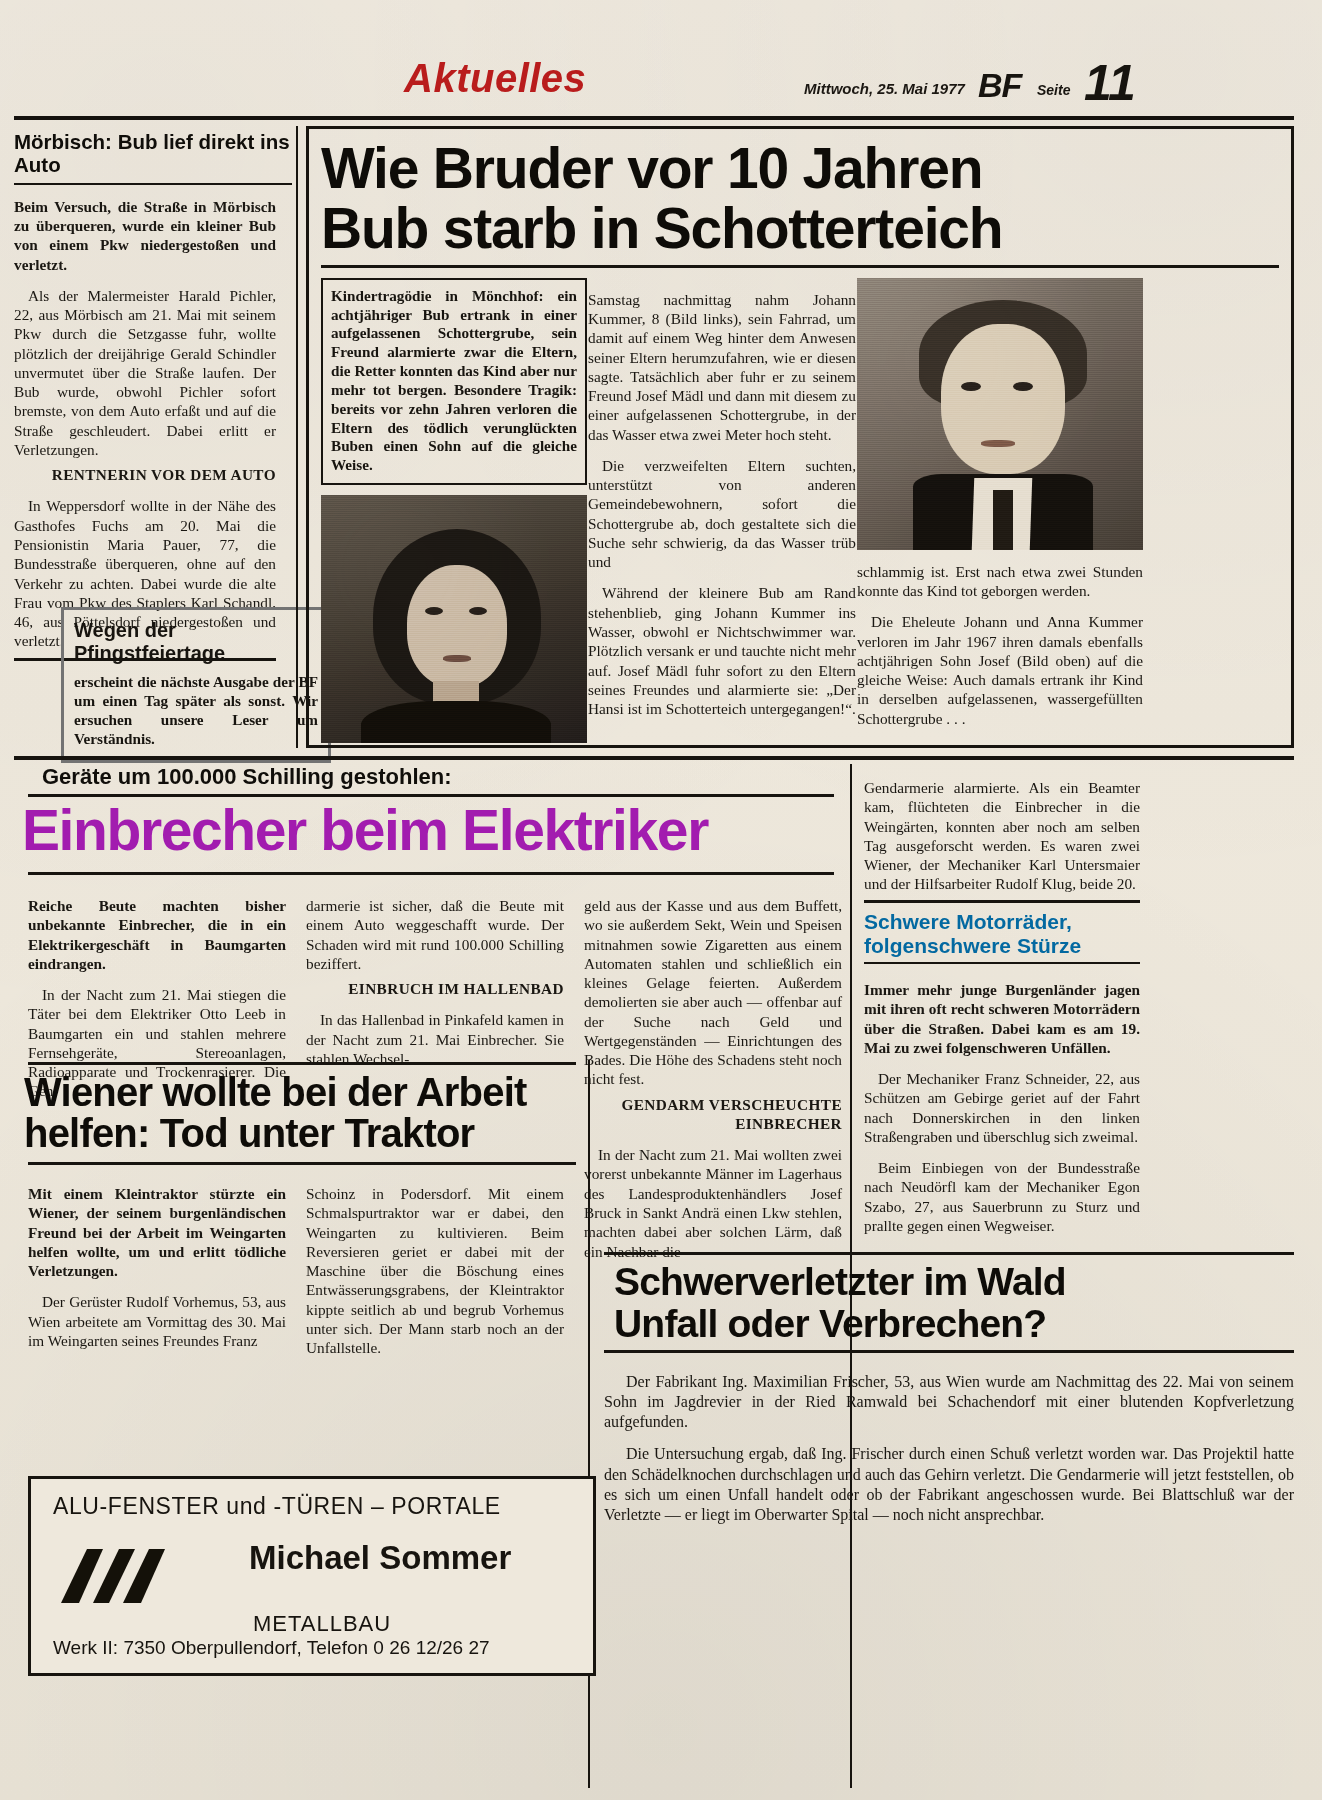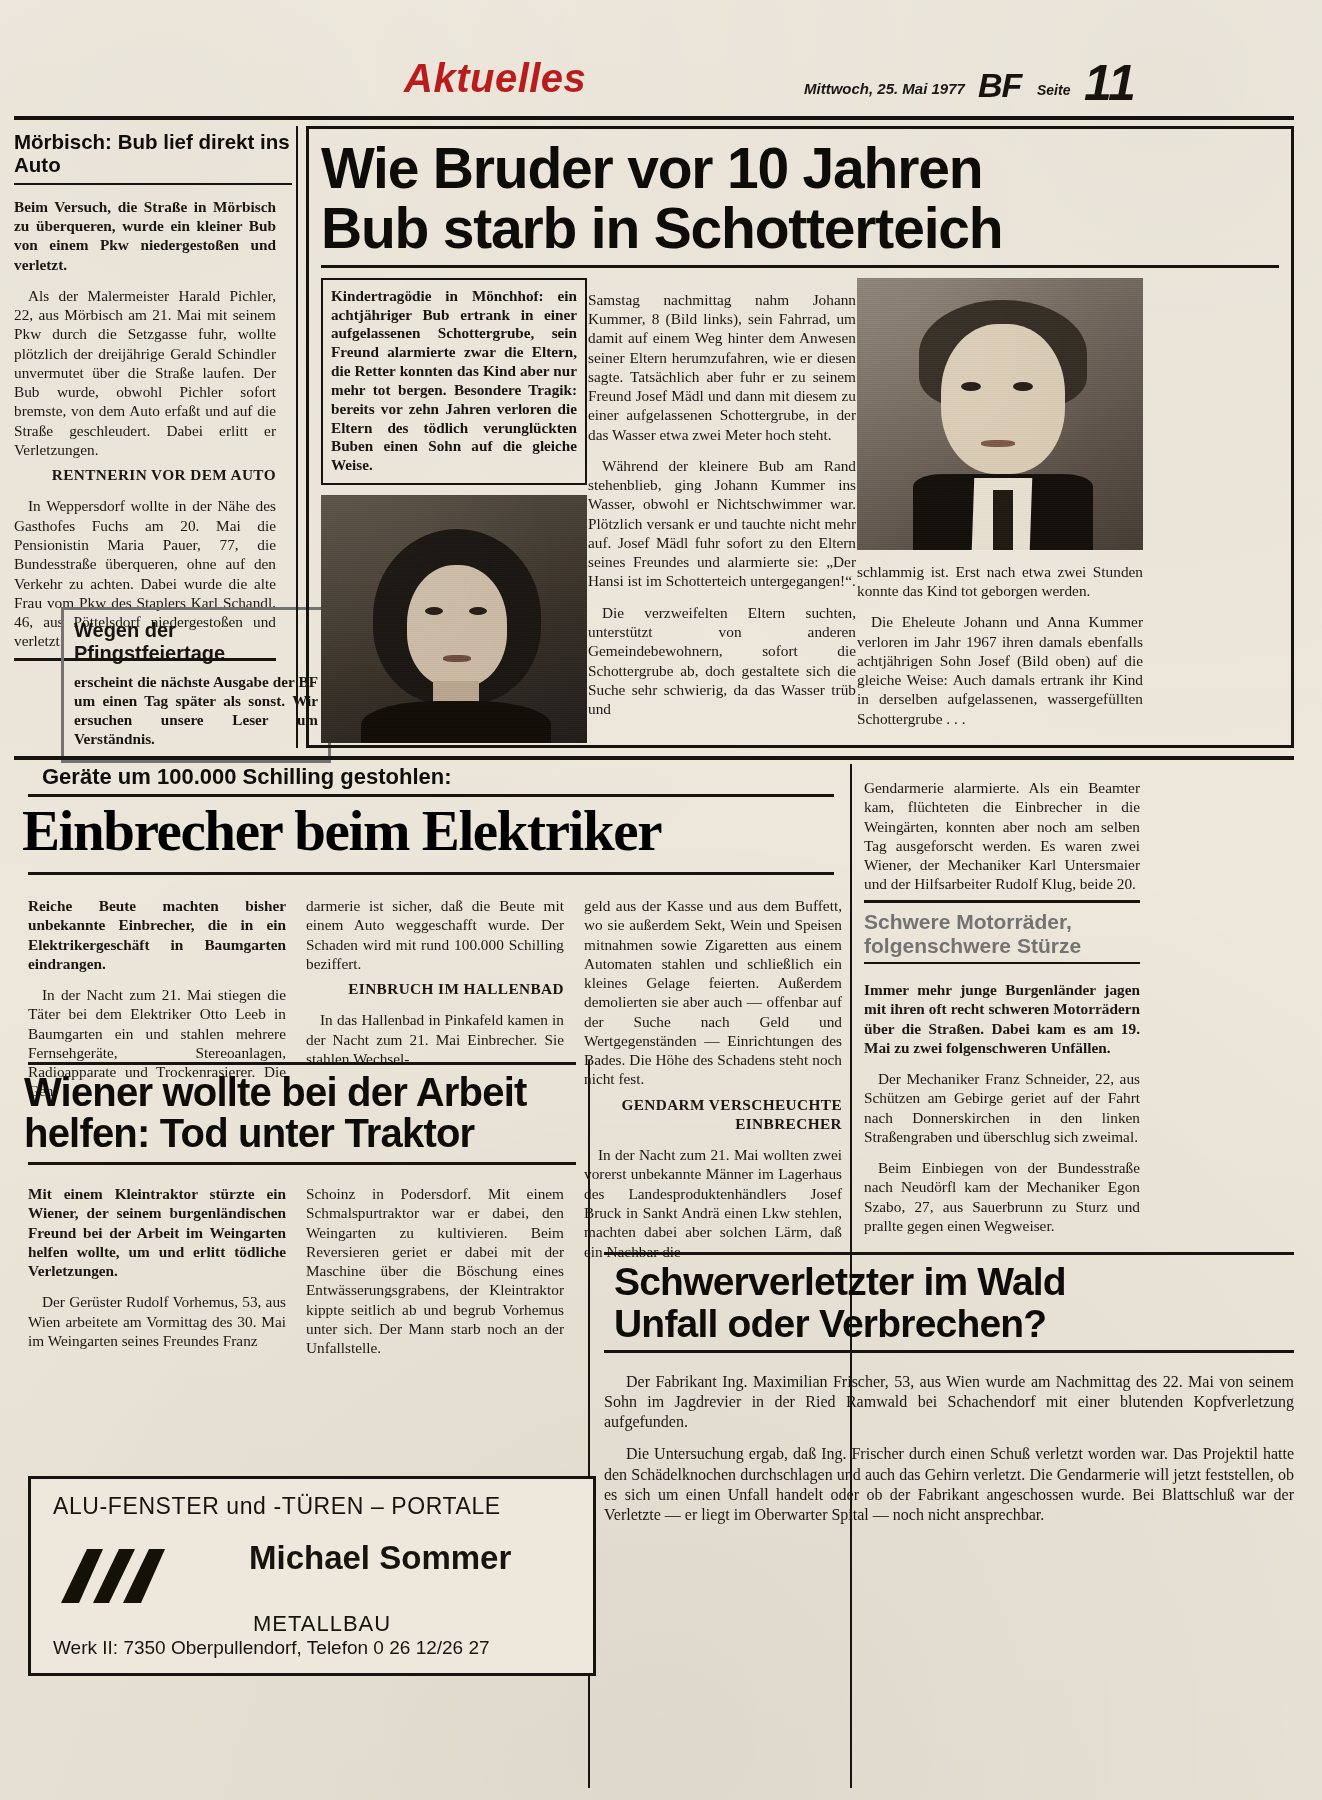--- a/index.html
+++ b/index.html
@@ -172,37 +172,37 @@
   .b-tie { position:absolute; left:136px; top:212px; width:20px; height:60px; background:#262019; }
 
   
   .band { position:absolute; left:0; top:764px; width:1280px; }
   .kicker-band {
     font-family:"Liberation Sans", sans-serif;
     font-weight:bold; font-size:22px; color:#100e0a;
     padding-left:14px;
   }
   .mega-head2 {
-    font-family:Liberation Serif, serif;
+    font-family:Liberation Sans, sans-serif;
     font-weight:bold; font-size:57px; line-height:1.0;
-    letter-spacing:-1.4px; color:#000000;
+    letter-spacing:-1.4px; color:#a21caf;
   }
   .mega-head3 {
     font-family:"Liberation Sans", sans-serif;
     font-weight:bold; font-size:40px; line-height:1.03;
     letter-spacing:-0.8px; color:#0e0c08;
   }
   .mega-head4 {
     font-family:"Liberation Sans", sans-serif;
     font-weight:bold; font-size:39px; line-height:1.04;
     letter-spacing:-0.8px; color:#0e0c08;
   }
   .sec-head {
     font-family:"Liberation Sans", sans-serif;
-    font-weight:bold; font-size:21px; line-height:1.15; color:#737373;
+    font-weight:bold; font-size:21px; line-height:1.15; color:#0369a1;
   }
 
   
   .ad {
     position:absolute; left:14px; top:1476px; width:568px; height:200px;
     border:3px solid #17140f; box-sizing:border-box; background:#eee8dc;
   }
   .ad-line1 {
     position:absolute; left:22px; top:14px;
     font-family:"Liberation Sans", sans-serif; font-size:23px; letter-spacing:0.6px;
@@ -274,22 +274,22 @@
             <div class="w-eye-r"></div>
             <div class="w-mouth"></div>
             <div class="w-neck"></div>
             <div class="w-body"></div>
             <div class="photo-grain"></div>
           </div>
         </div>
 
         <div class="tc mid body-serif">
           <p class="noindent">Samstag nachmittag nahm Johann Kummer, 8 (Bild links), sein Fahrrad, um damit auf einem Weg hinter dem Anwesen seiner Eltern herumzufahren, wie er diesen sagte. Tatsächlich aber fuhr er zu seinem Freund Josef Mädl und dann mit diesem zu einer aufgelassenen Schottergrube, in der das Wasser etwa zwei Meter hoch steht.</p>
+          <p>Die verzweifelten Eltern suchten, unterstützt von anderen Gemeindebewohnern, sofort die Schottergrube ab, doch gestaltete sich die Suche sehr schwierig, da das Wasser trüb und</p>
           <p>Während der kleinere Bub am Rand stehenblieb, ging Johann Kummer ins Wasser, obwohl er Nichtschwimmer war. Plötzlich versank er und tauchte nicht mehr auf. Josef Mädl fuhr sofort zu den Eltern seines Freundes und alarmierte sie: „Der Hansi ist im Schotterteich untergegangen!“.</p>
-          <p>Die verzweifelten Eltern suchten, unterstützt von anderen Gemeindebewohnern, sofort die Schottergrube ab, doch gestaltete sich die Suche sehr schwierig, da das Wasser trüb und</p>
         </div>
 
         <div class="tc right">
           <div class="photo boy">
             <div class="b-bg"></div>
             <div class="b-hair"></div>
             <div class="b-face"></div>
             <div class="b-eye-l"></div>
             <div class="b-eye-r"></div>
             <div class="b-mouth"></div>

